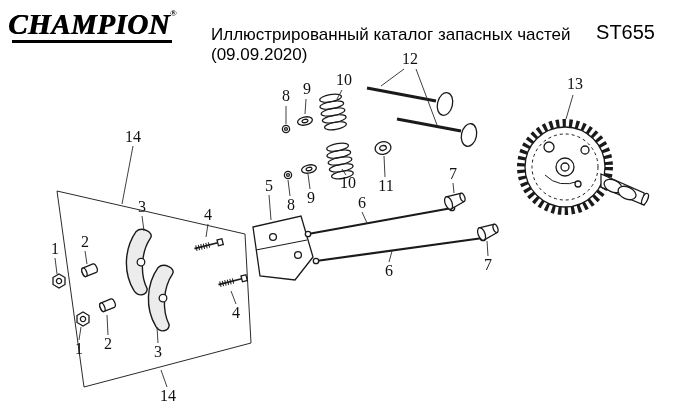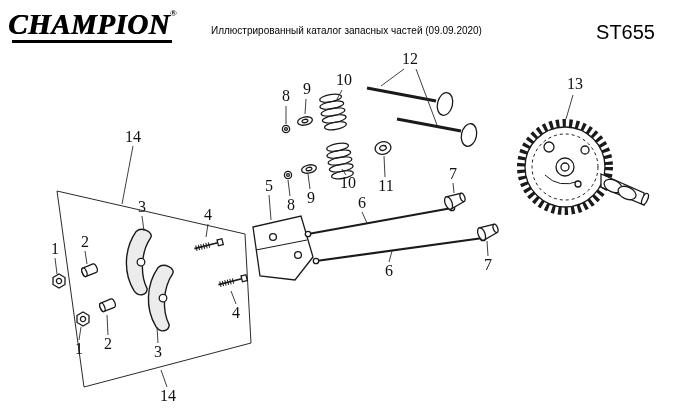--- a/index.html
+++ b/index.html
@@ -10,21 +10,21 @@
   
   .logo { position:absolute; left:8px; top:8px; width:170px; }
   .logo-text {
     font-family:"Liberation Serif", serif; font-style:italic; font-weight:bold;
     font-size:29px; color:#000; letter-spacing:0.5px;
     text-shadow:0.8px 0 0 #000;
     white-space:nowrap;
   }
   .logo-reg { font-family:"Liberation Serif", serif; font-size:9px; font-weight:bold; vertical-align:top; }
   .logo-underline { width:160px; height:3px; background:#000; margin-top:-1px; margin-left:4px; }
-  .doc-title { position:absolute; left:211px; top:25px; font-size:10px; color:#000; }
+  .doc-title { position:absolute; left:211px; top:25px; font-size:17px; color:#000; }
   .model { position:absolute; right:7px; top:21px; font-size:20px; color:#000; }
   
   svg.diagram { position:absolute; left:0; top:0; width:700px; height:419px; }
   .bracket { fill:none; stroke:#2a2a2a; stroke-width:1; }
   .leader { stroke:#2a2a2a; stroke-width:0.9; }
   .ln { stroke:#1a1a1a; fill:none; }
   .part { fill:#ffffff; stroke:#1a1a1a; stroke-width:1.3; }
   .shaded { fill:#ececec; stroke:#1a1a1a; stroke-width:1.4; }
   .coil { fill:none; stroke:#1a1a1a; stroke-width:1.2; }
   text.callout {

